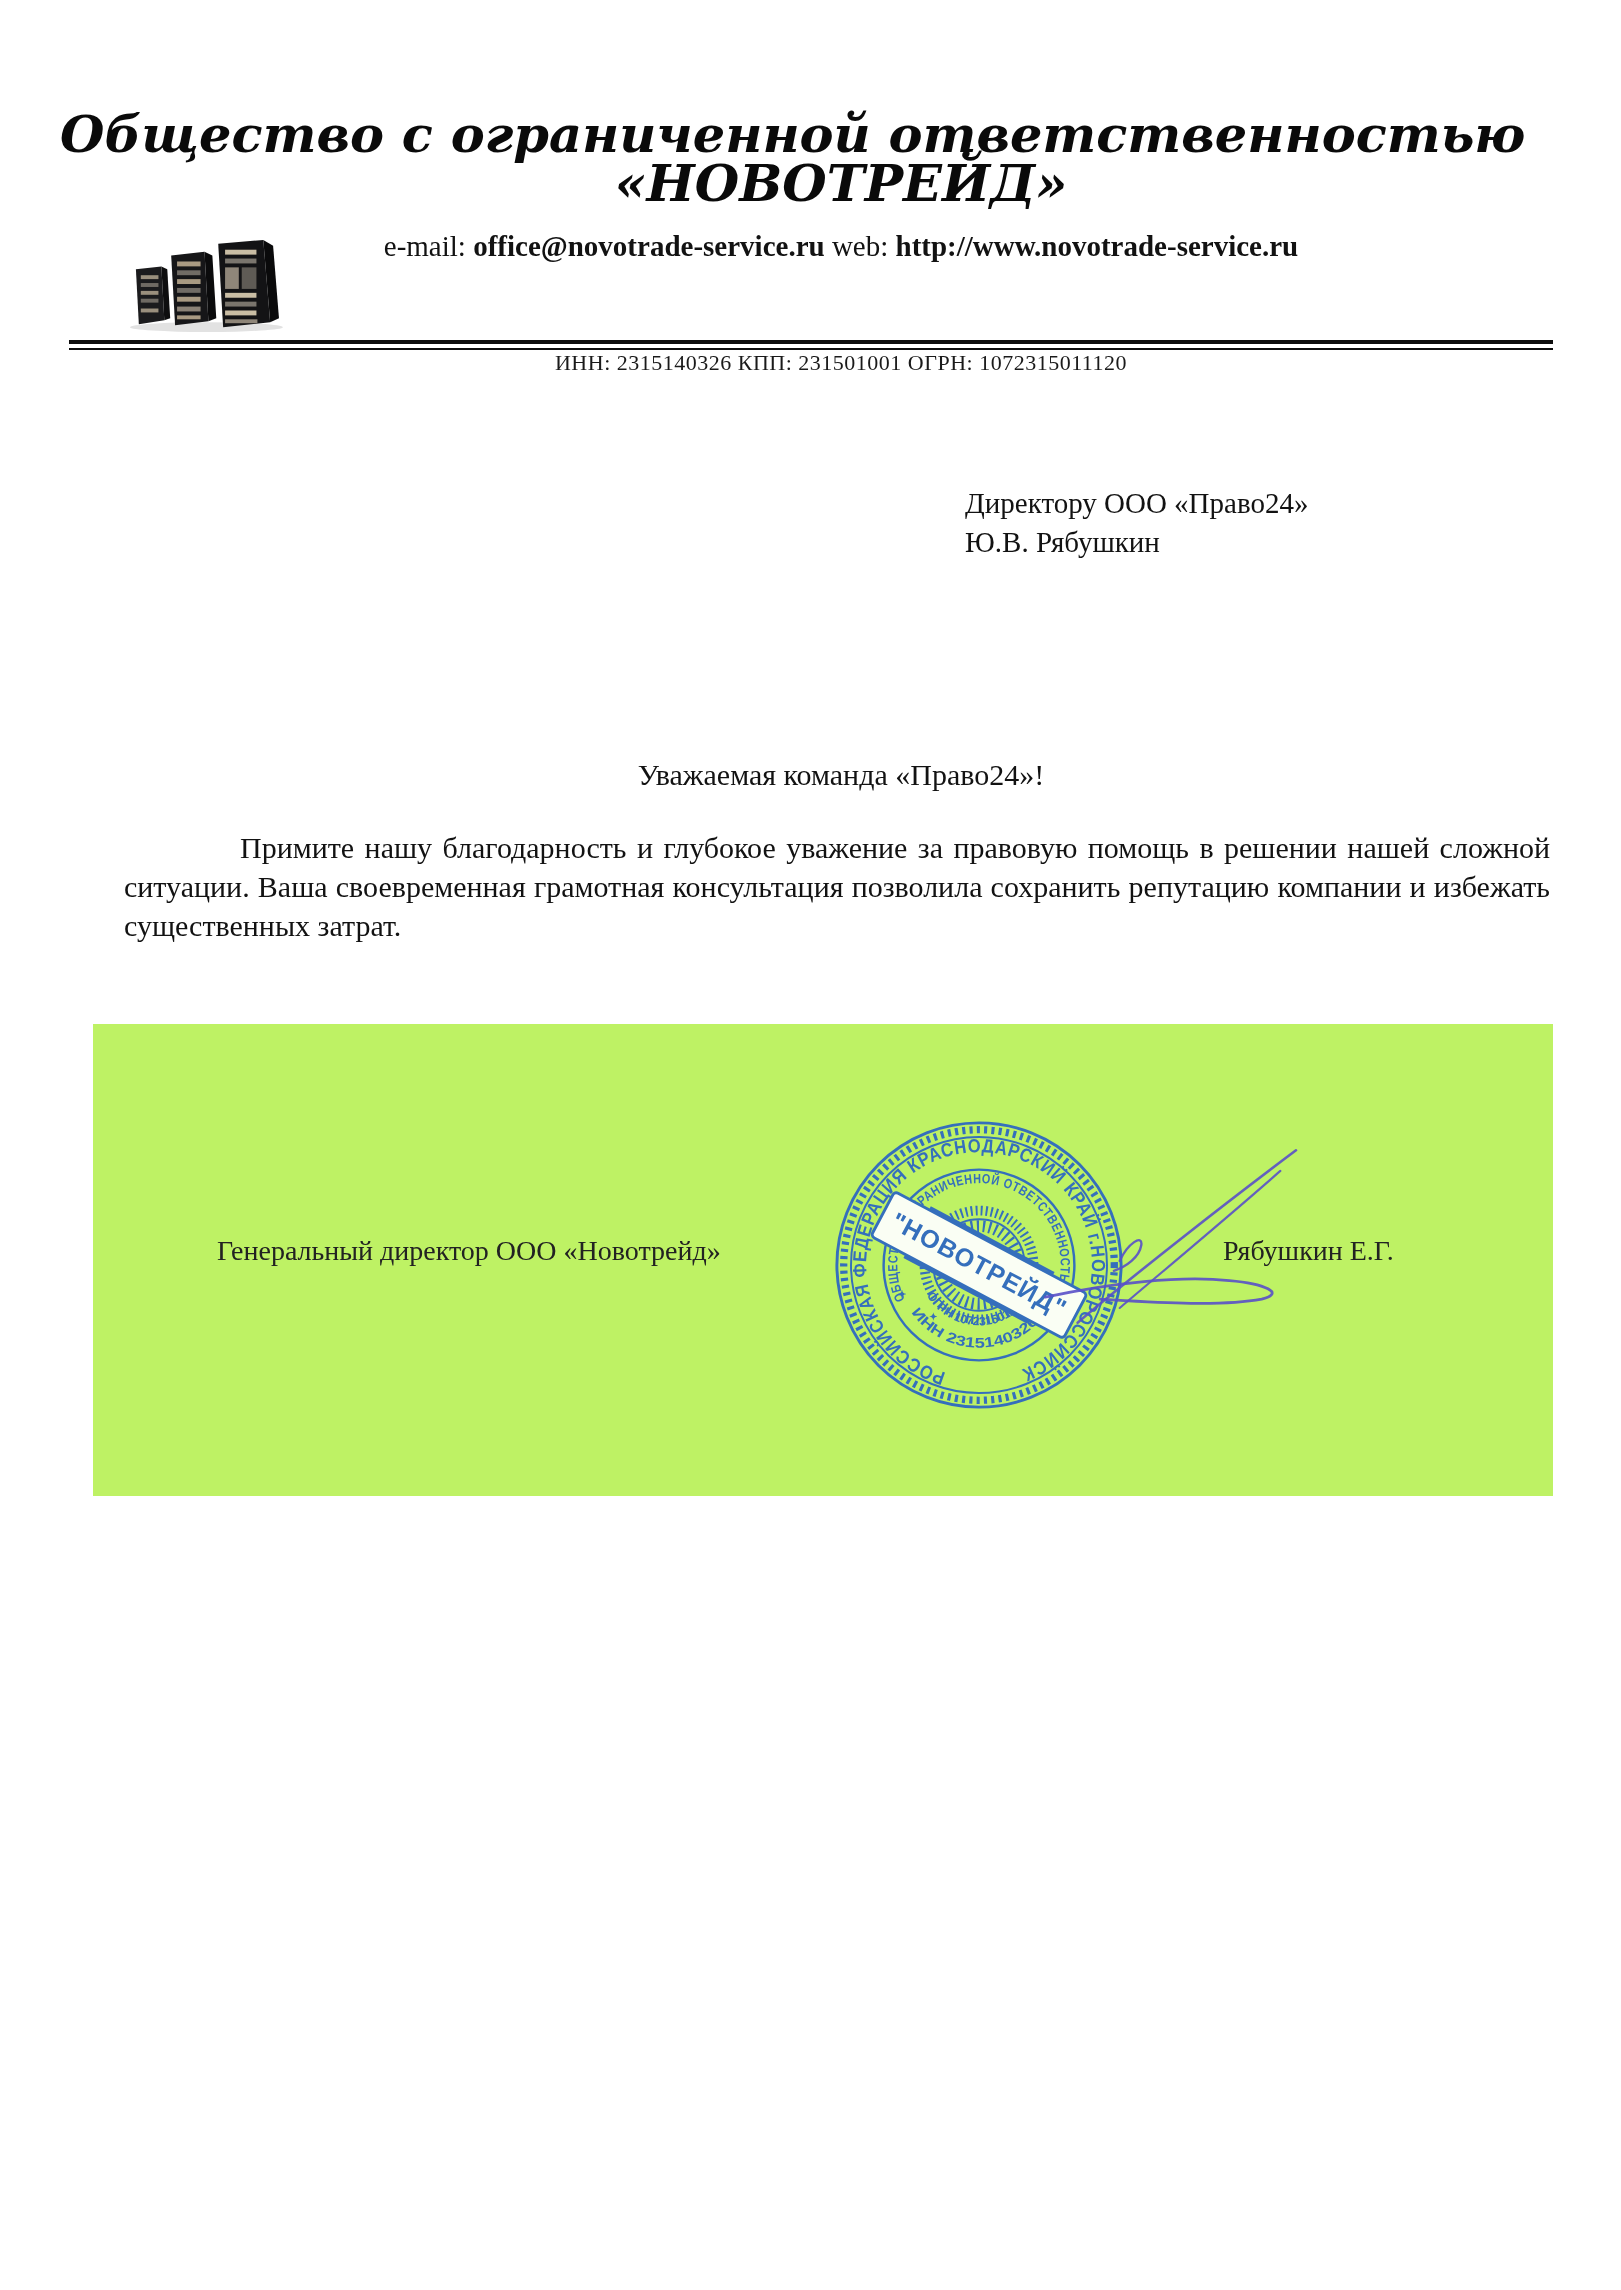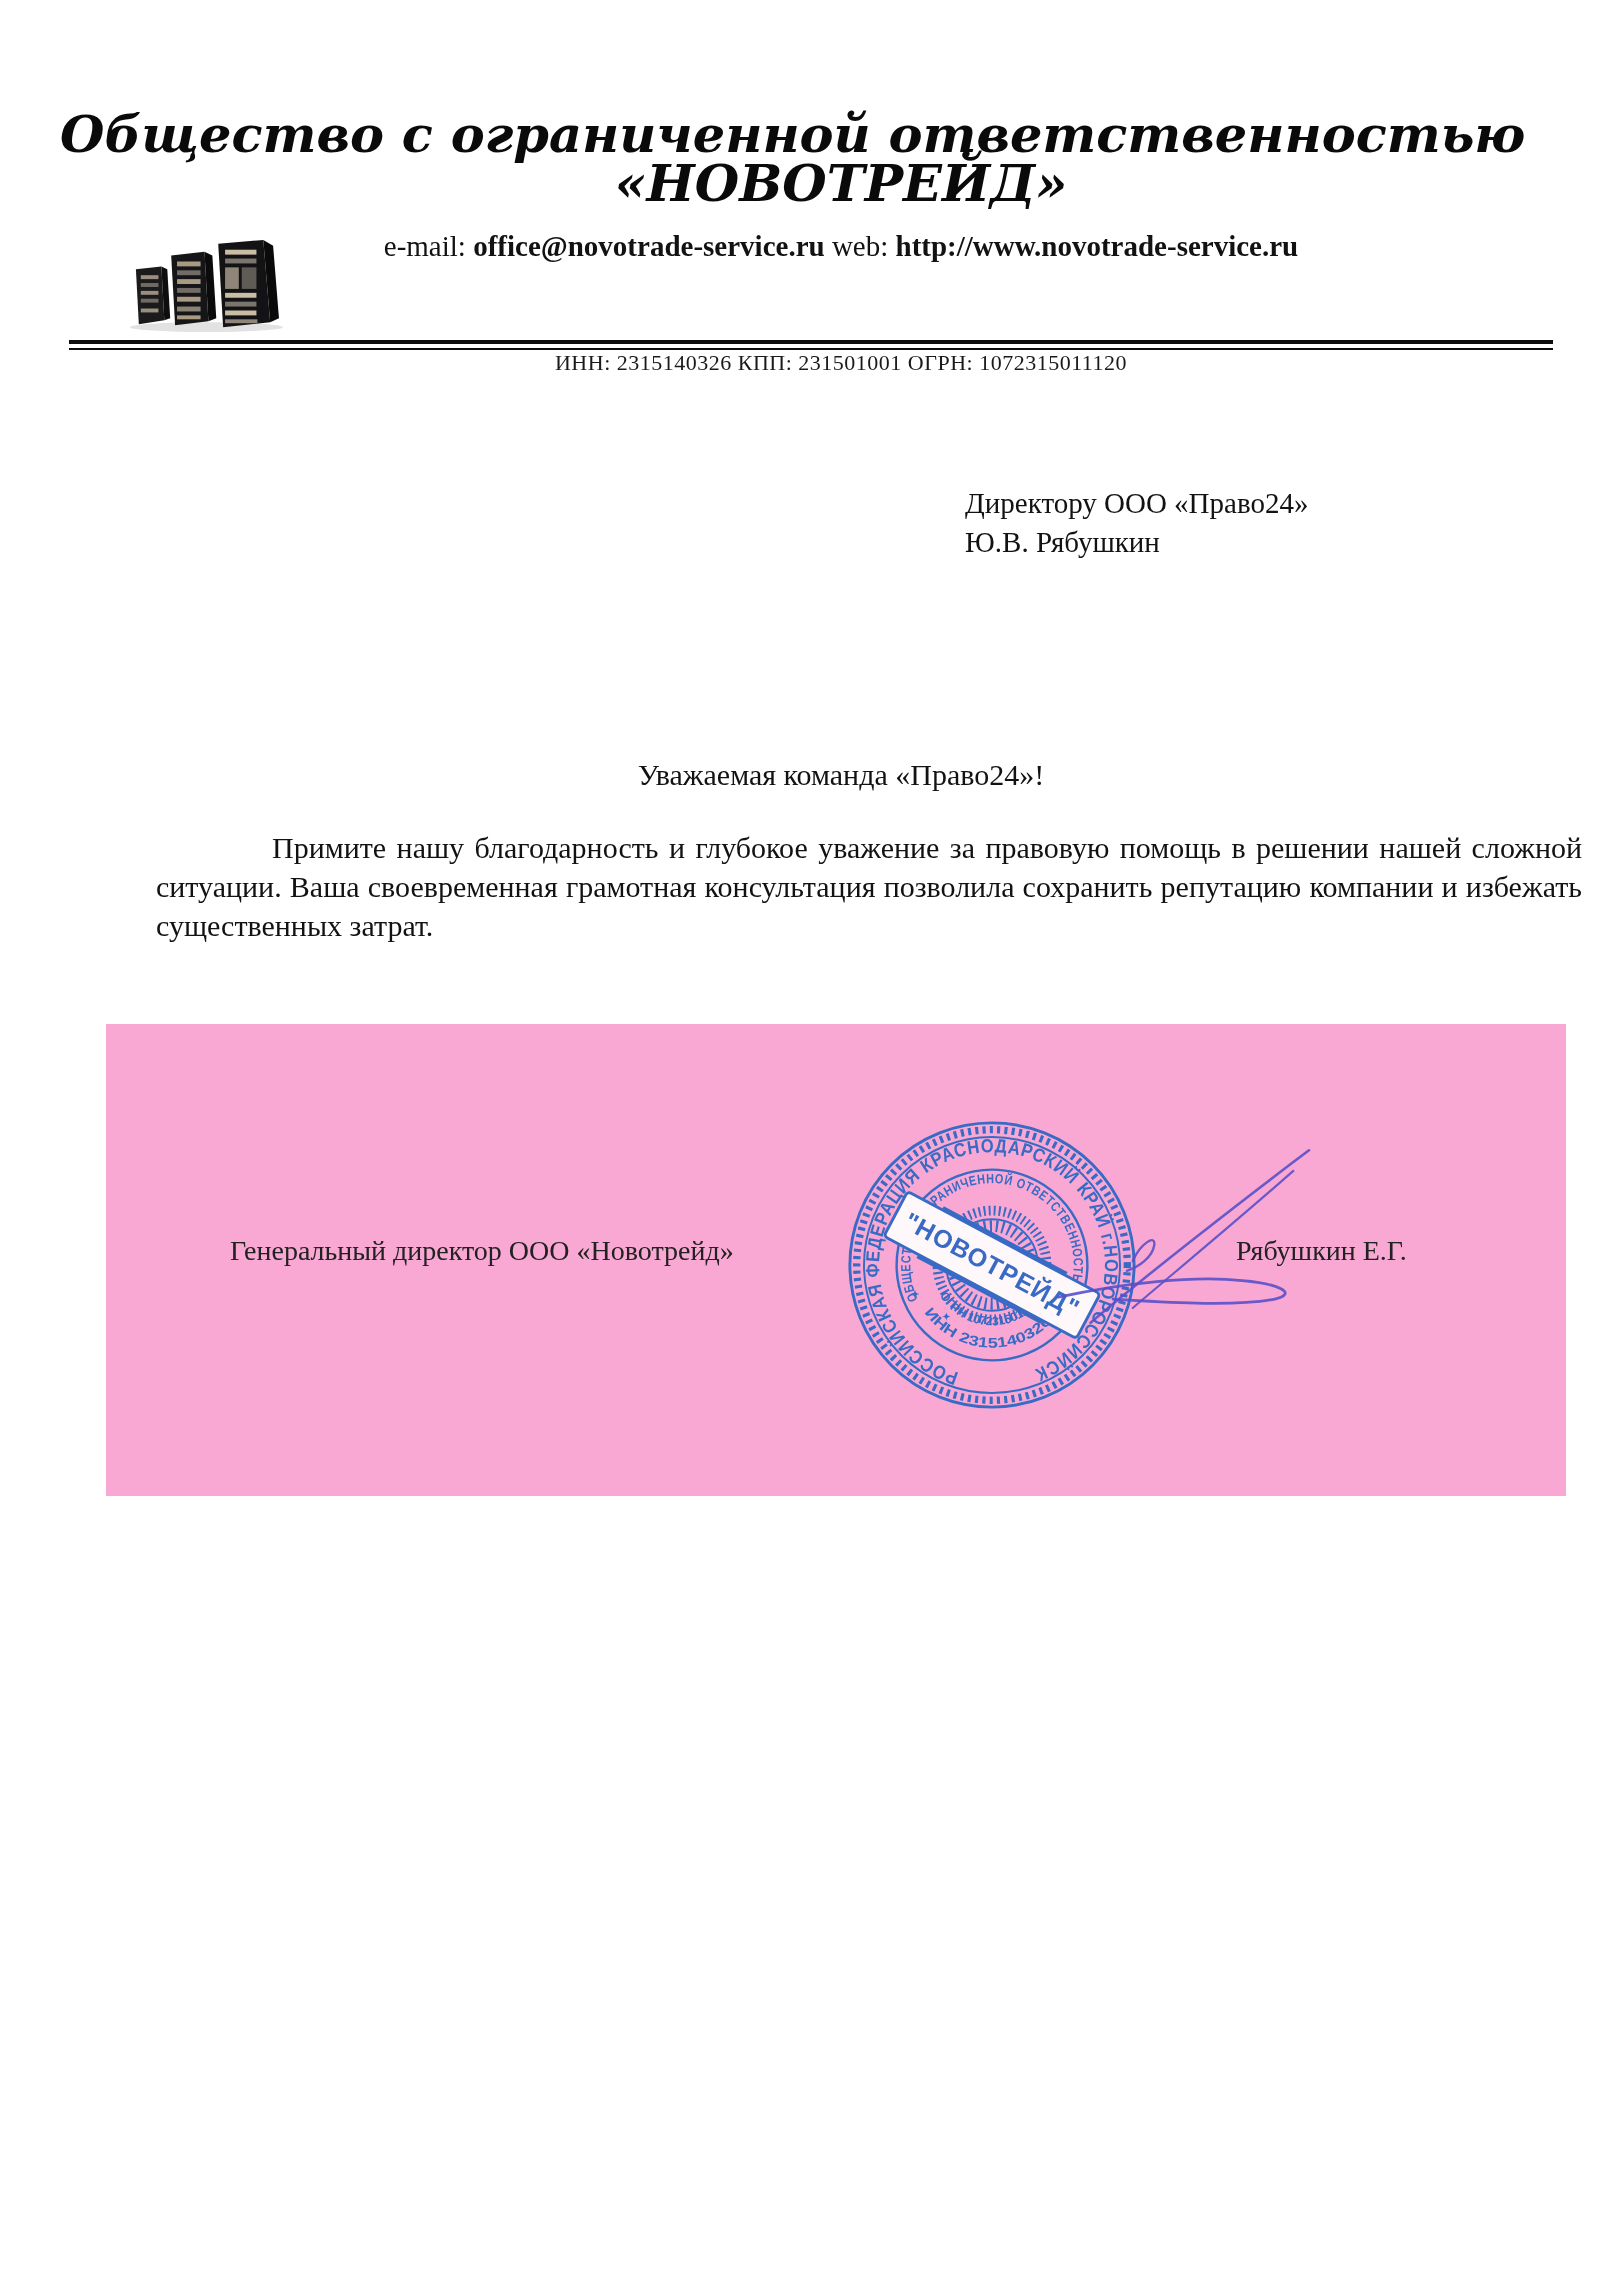--- a/index.html
+++ b/index.html
@@ -30,25 +30,25 @@
     position:absolute;left:124px;top:350px;width:1434px;text-align:center;
     font-size:22px;letter-spacing:0.5px;color:#1a1a1a;
   }
   
   .logo{position:absolute;left:122px;top:236px;width:165px;height:98px;}
   
   .recipient{position:absolute;left:965px;top:484px;font-size:29px;line-height:39px;}
   
   .letter-title{position:absolute;left:124px;top:694px;width:1434px;text-align:center;font-size:30px;}
   .salutation{position:absolute;left:124px;top:758px;width:1434px;text-align:center;font-size:30px;}
-  .body-text{position:absolute;left:124px;top:828px;width:1426px;font-size:30px;line-height:39px;text-align:justify;margin-left:32px;}
+  .body-text{position:absolute;left:124px;top:828px;width:1426px;font-size:30px;line-height:39px;text-align:justify;}
   .body-text p.indent{text-indent:116px;}
   .body-text p + p{margin-top:28px;}
   
-  .sign-area{position:absolute;left:106px;top:1024px;width:1460px;height:472px;background:#f9a8d4;}
+  .sign-area{position:absolute;left:93px;top:1024px;width:1460px;height:472px;background:#bef264;}
   .sign-position{position:absolute;left:124px;top:211px;font-size:28px;color:#222;}
   .sign-name{position:absolute;left:1130px;top:211px;font-size:28px;color:#222;}
   .stamp{position:absolute;left:740px;top:95px;width:292px;height:292px;opacity:.93;}
   .stamp text{font-family:"Liberation Sans", sans-serif;font-weight:bold;fill:var(--stamp-blue);}
   .strokes{position:absolute;left:0;top:0;width:1460px;height:472px;}
   .strokes path{fill:none;stroke:var(--signature-ink);stroke-linecap:round;opacity:.9;}
 </style>
 </head>
 <body>
 

